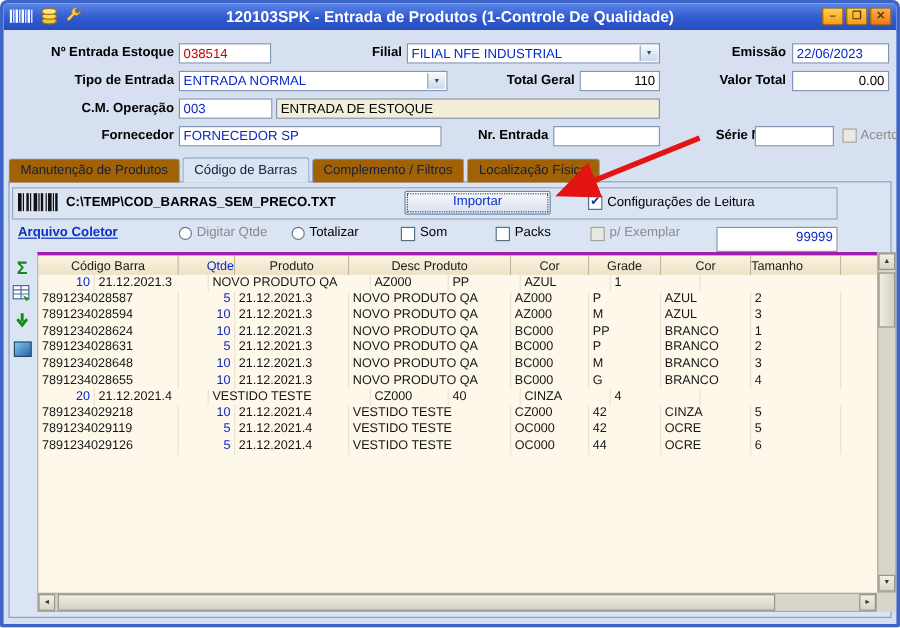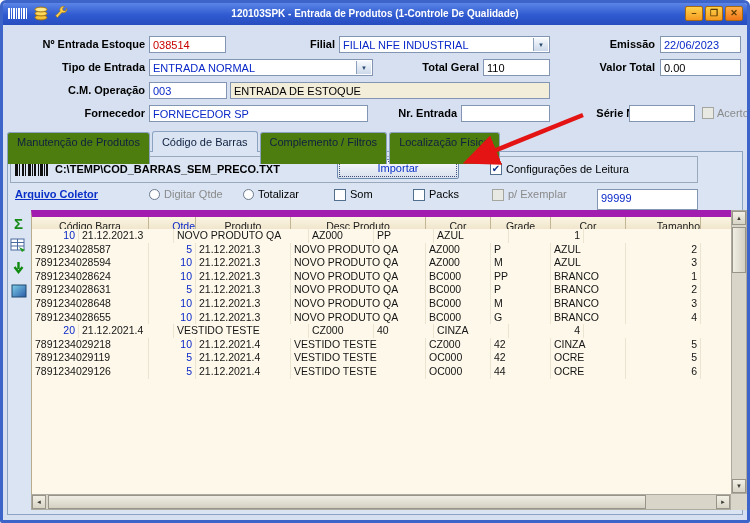--- a/index.html
+++ b/index.html
@@ -1,51 +1,51 @@
 <!DOCTYPE html>
 <html><head>
 <meta charset="utf-8">
 <style>
   *{box-sizing:border-box;margin:0;padding:0}
   body{margin:0;background:#fff;font-family:"Liberation Sans",sans-serif}
   .window{position:relative;width:750px;height:523px;border:3px solid #3d64c8;border-radius:6px 6px 2px 2px;background:#d6e0f0;font-size:11px;overflow:hidden}
   
   .titlebar{position:absolute;left:0;top:0;width:744px;height:22px;background:linear-gradient(180deg,#5b85e6 0%,#2f5ad0 55%,#274ec0 100%)}
-  .title{position:absolute;left:0;right:0;top:0;height:22px;line-height:22px;text-align:center;color:#fff;font-weight:bold;font-size:10px;white-space:nowrap}
+  .title{position:absolute;left:0;right:0;top:0;height:22px;line-height:22px;text-align:center;color:#fff;font-weight:bold;font-size:13px;white-space:nowrap}
   .tb-icons{position:absolute;left:5px;top:3px;display:flex;gap:5px;z-index:2}
   .tb-controls{position:absolute;right:4px;top:3px;display:flex;gap:2px;z-index:2}
   .ctrl{width:18px;height:15px;background:linear-gradient(#ffd24a,#f59b22);border:1px solid #a86a10;border-radius:2px;color:#5a3a00;font-size:9px;font-weight:bold;display:flex;align-items:center;justify-content:center;line-height:1;cursor:default}
   .ctrl.close{background:linear-gradient(#ffb04a,#f07818)}
   
   .lbl{position:absolute;height:17px;line-height:17px;font-weight:bold;text-align:right;white-space:nowrap;color:#000}
   .fld{position:absolute;height:17px;line-height:14px;background:#fff;border:1px solid #8296b4;padding:1px 3px;white-space:nowrap;overflow:hidden;font-size:11px}
   .fld.ro{background:#f3eeda}
-  .fld.right{}
+  .fld.right{text-align:right}
   .blue{color:#0a28c8}.red{color:#c80000}.gray{color:#8a8a8a}
   .dd{position:absolute;top:1px;right:1px;bottom:1px;width:15px;background:linear-gradient(#f7fafd,#ccd8ea);border-left:1px solid #8aa0bc;display:flex;align-items:center;justify-content:center;font-size:6px;color:#2a4a70}
   
   .tabstrip{position:absolute;left:4px;top:128px;height:21px;display:flex;z-index:2}
-  .tab{height:32px;margin-top:1px;line-height:19px;padding:0 9px;background:#4d7c0f;border:1px solid #8ba2c0;border-bottom:none;border-radius:3px 3px 0 0;margin-right:2px;color:#102040;white-space:nowrap;cursor:default}
+  .tab{height:20px;margin-top:1px;line-height:19px;padding:0 9px;background:#a16207;border:1px solid #8ba2c0;border-bottom:none;border-radius:3px 3px 0 0;margin-right:2px;color:#102040;white-space:nowrap;cursor:default}
   .tab.active{background:#dae4f2;height:21px;margin-top:0;line-height:21px}
   .panel{position:absolute;left:4px;top:148px;width:736px;height:364px;border:1px solid #8ba2c0;background:#dae4f2}
   .importbox{position:absolute;left:7px;top:153px;width:688px;height:27px;border:1px solid #9aa8bc;background:#dae4f2}
   .btn{position:absolute;left:334px;top:156px;width:122px;height:20px;background:linear-gradient(#f8fafc,#d8e0ec);border:1px solid #6f8cb0;border-radius:2px;color:#0a30c8;font-weight:normal;text-align:center;line-height:17px;outline:1px dotted #40507a;outline-offset:-3px;cursor:default}
   .pathtxt{position:absolute;left:52px;top:158px;height:16px;line-height:16px;font-weight:bold;white-space:nowrap}
   .cb{position:absolute;width:12px;height:12px;background:#fff;border:1px solid #52708e;display:flex;align-items:center;justify-content:center;font-size:10px;color:#12328c;line-height:1}
   .cb.disabled{background:#e9e9e4;border-color:#a6a6a0;color:#a0a0a0}
   .radio{position:absolute;width:11px;height:11px;border-radius:50%;background:#fff;border:1px solid #6a7a8c}
   .optlbl{position:absolute;height:15px;line-height:15px;white-space:nowrap}
   .linkopt{position:absolute;height:15px;line-height:15px;color:#0a30c8;font-weight:bold;text-decoration:underline;white-space:nowrap}
   
-  .grid-header{position:absolute;left:28px;top:207px;width:700px;height:19px;display:flex;border-top:7px solid #a21caf;border-left:1px solid #b9ad8d}
+  .grid-header{position:absolute;left:28px;top:207px;width:700px;height:19px;display:flex;border-top:3px solid #a21caf;border-left:1px solid #b9ad8d}
   .gh{height:19px;line-height:18px;text-align:center;background:linear-gradient(#faf4e2,#ecdfc2);border-right:1px solid #c3b694;border-bottom:1px solid #a99c78;font-size:10.5px;color:#1a1a1a;overflow:hidden;white-space:nowrap}
   .gridbody{position:absolute;left:28px;top:226px;width:700px;height:265px;background:#fdf8ea;border-left:1px solid #b9ad8d;overflow:hidden}
   .grow{display:flex;height:13.6px;line-height:13.4px}
   .gc{padding:0 3px;font-size:10.5px;white-space:nowrap;overflow:hidden;border-right:1px solid rgba(180,168,130,.25);color:#151515}
-  .c0{width:117px}.c1{width:47px;text-align:right;color:#0a28c8}.c2{width:95px}.c3{width:135px}.c4{width:65px}.c5{width:60px}.c6{width:75px}.c7{width:75px;text-align:right}
+  .c0{width:117px}.c1{width:47px;text-align:right;color:#0a28c8}.c2{width:95px}.c3{width:135px}.c4{width:65px}.c5{width:60px}.c6{width:75px}.c7{width:75px;text-align:left}
   .fill{flex:1;border-right:none}
   .toolicon{position:absolute;left:5px;width:21px;height:20px;display:flex;align-items:center;justify-content:center;cursor:default}
   .sigma{color:#178a17;font-weight:bold;font-size:15px}
   
   .vscroll{position:absolute;left:728px;top:207px;width:16px;height:284px;background:#d9d5c9;border:1px solid #aeaaa0;display:flex;flex-direction:column;justify-content:space-between}
   .hscroll{position:absolute;left:28px;top:491px;width:700px;height:16px;background:#d9d5c9;border:1px solid #aeaaa0;display:flex;justify-content:space-between}
   .sbtn{width:14px;height:14px;background:linear-gradient(#f2efe6,#d8d4c6);border:1px solid #98948a;display:flex;align-items:center;justify-content:center;font-size:6px;color:#3a3a34;flex:none}
   .vthumb{position:absolute;left:729px;top:224px;width:14px;height:46px;background:linear-gradient(90deg,#f0ede4,#d4d0c2);border:1px solid #98948a}
   .hthumb{position:absolute;left:45px;top:492px;width:598px;height:14px;background:linear-gradient(#f0ede4,#d4d0c2);border:1px solid #98948a}
   .corner{position:absolute;left:728px;top:491px;width:16px;height:16px;background:#d9d5c9}

